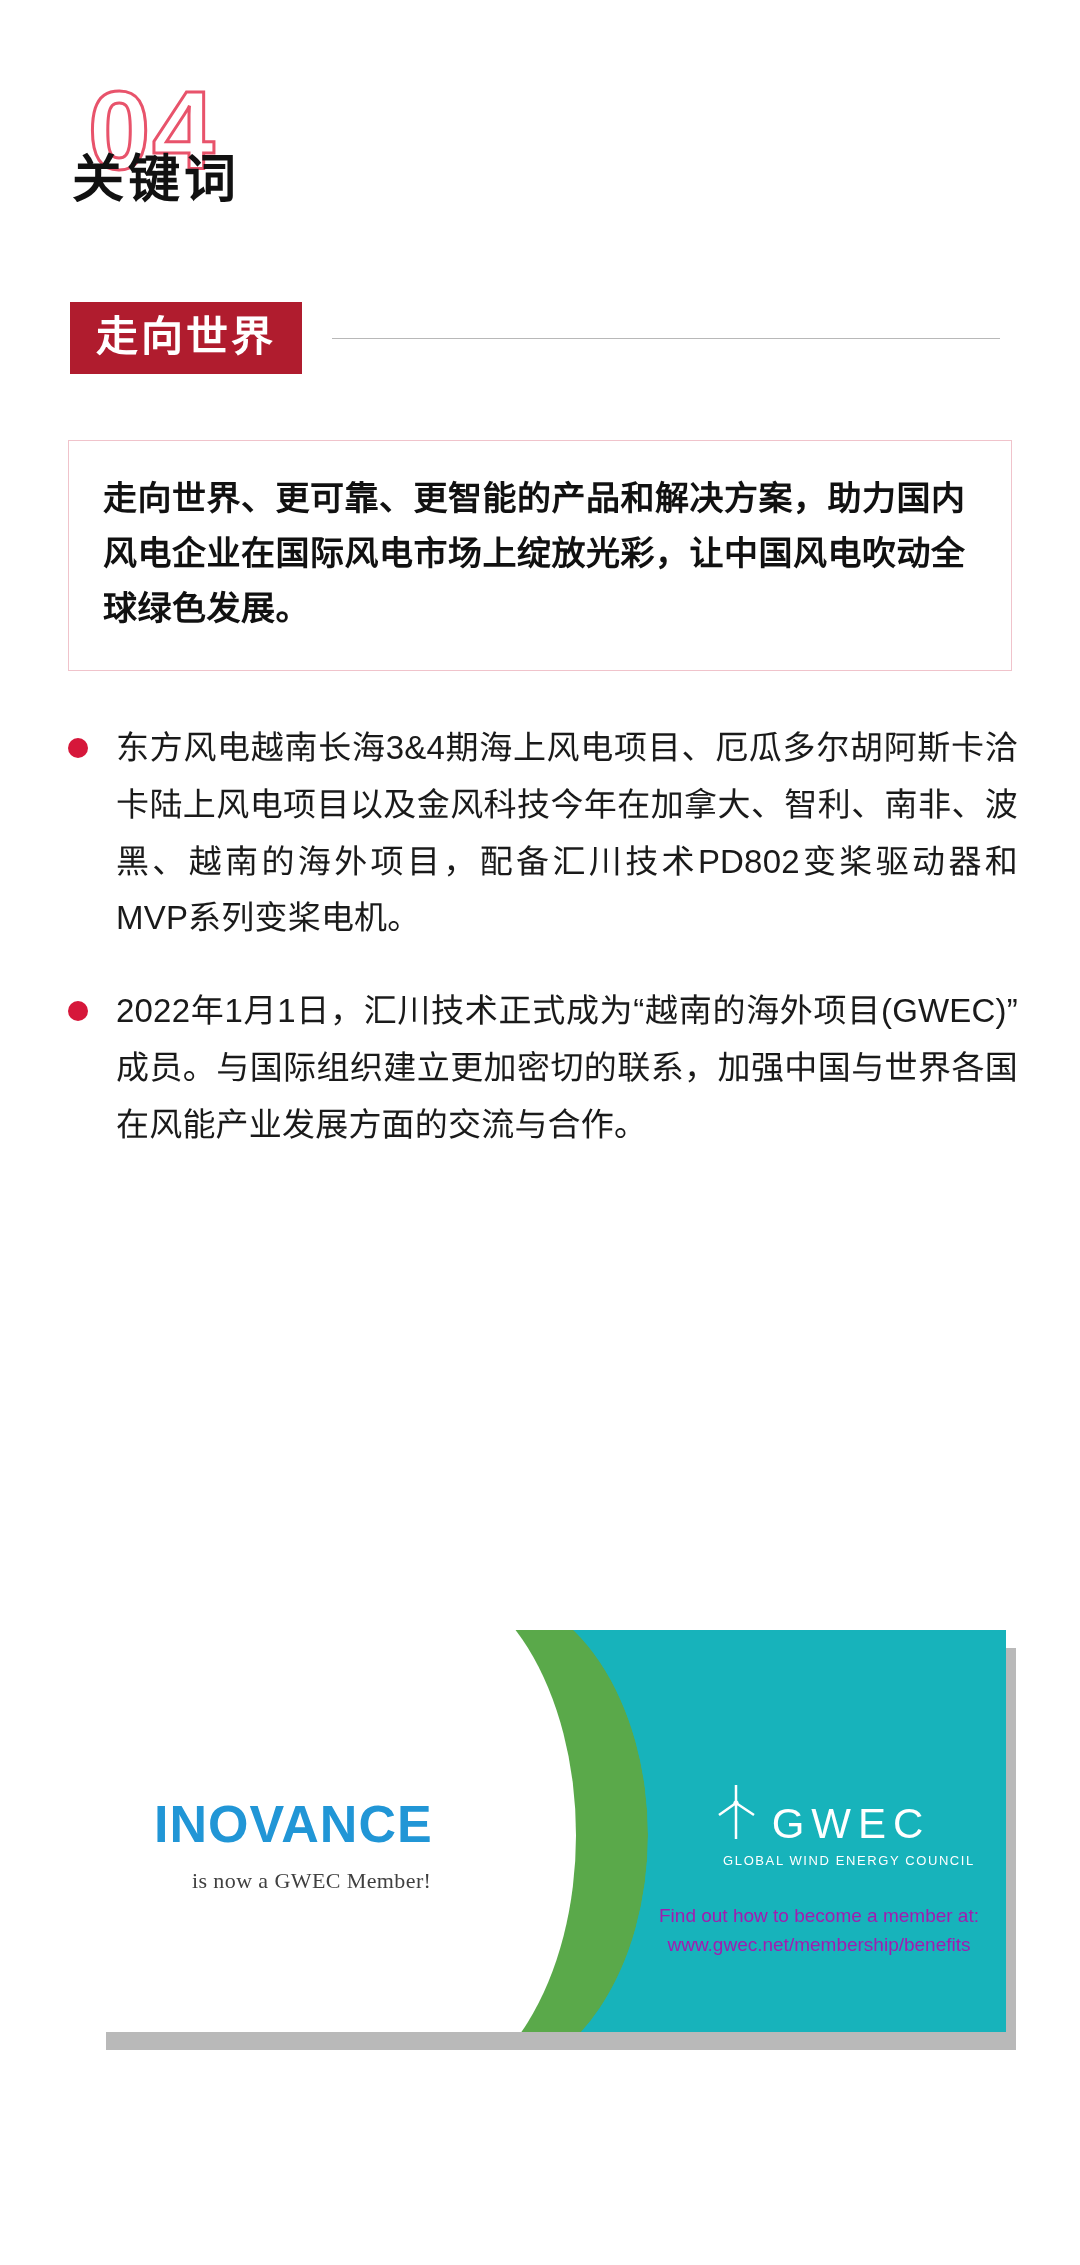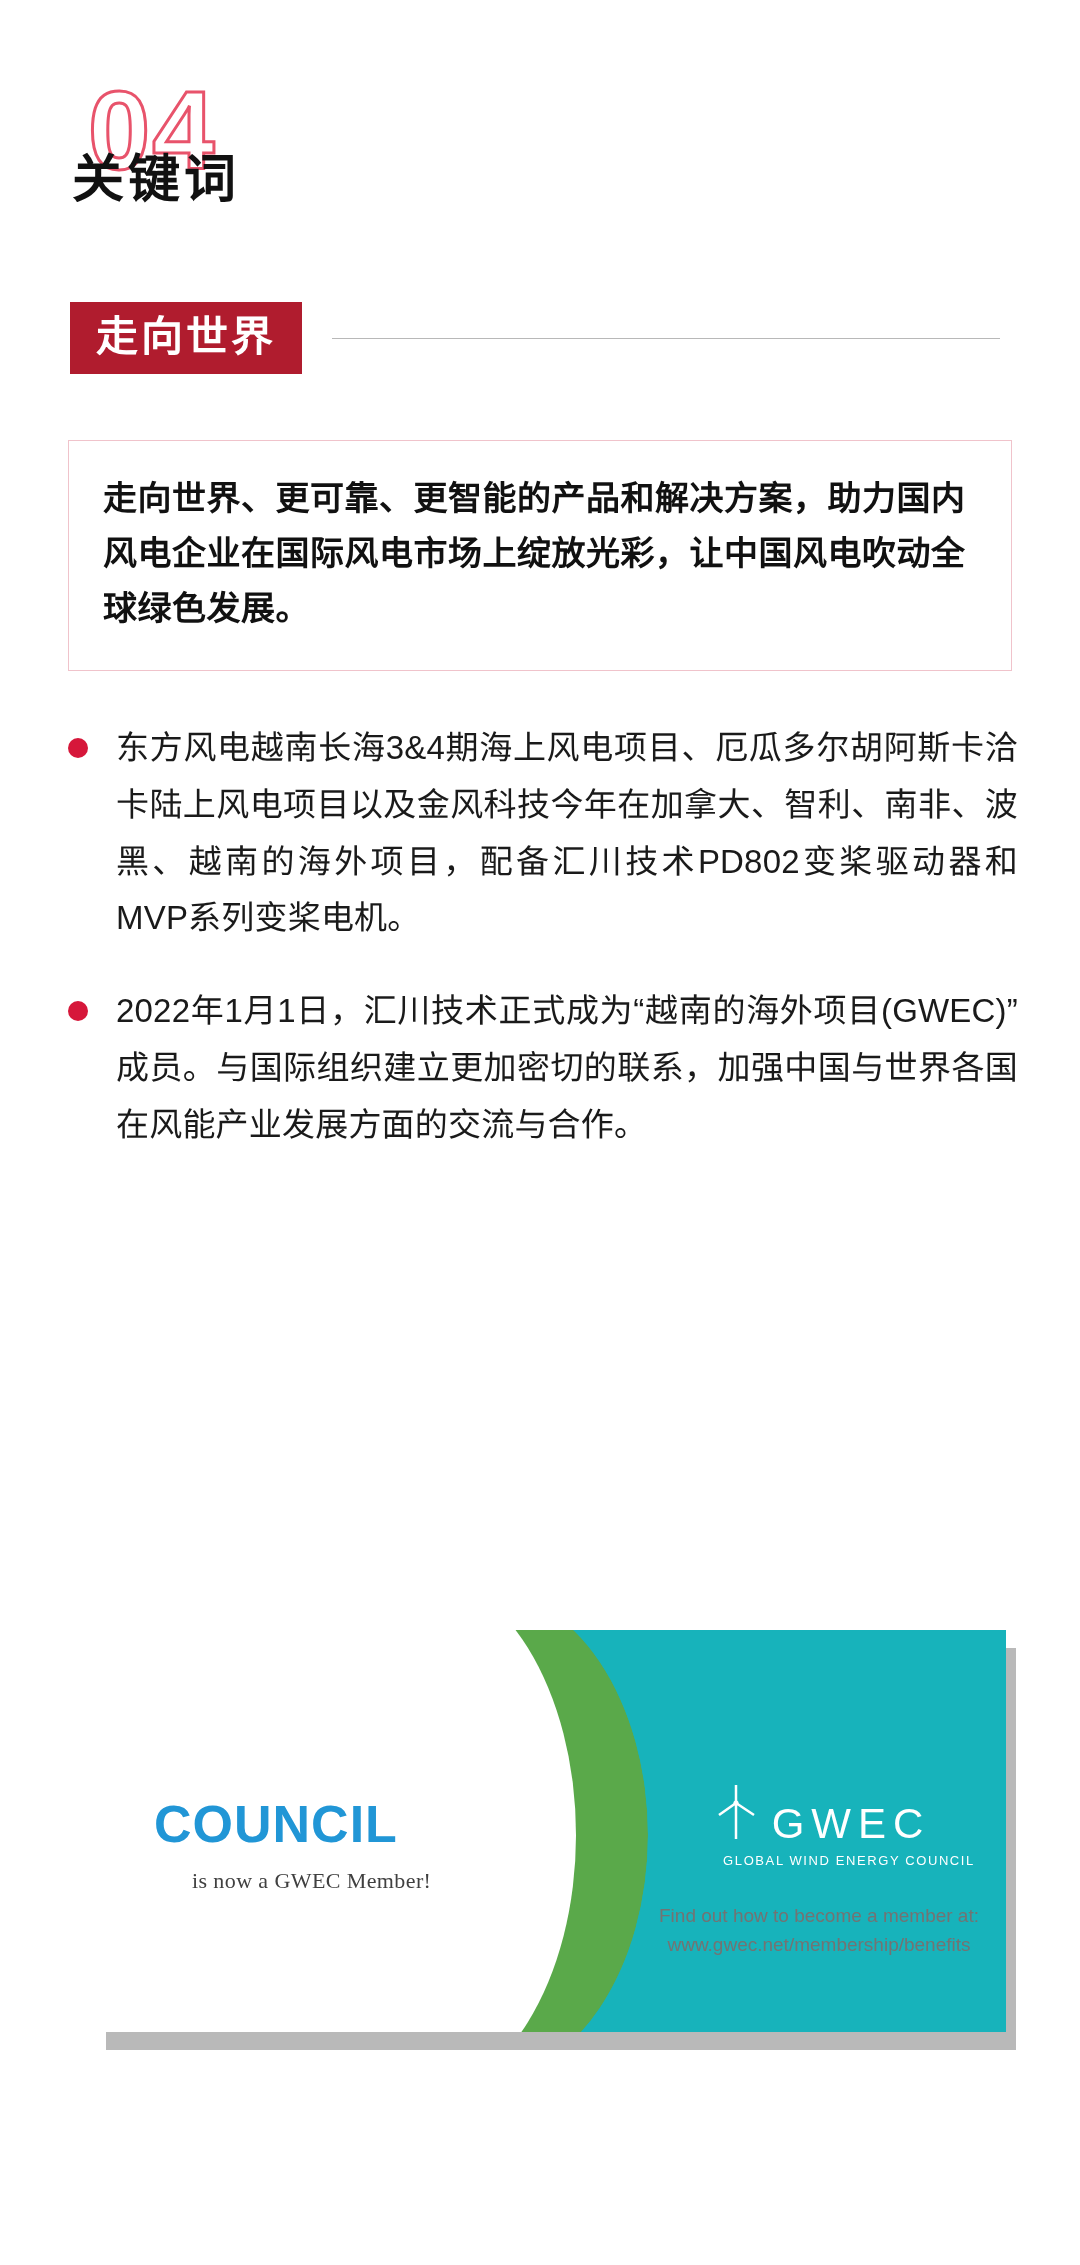--- a/index.html
+++ b/index.html
@@ -232,21 +232,21 @@
     letter-spacing: 1.6px;
     margin-top: 8px;
     margin-left: 56px;
   }
   .gwec-cta {
     position: absolute;
     left: 548px;
     top: 272px;
     width: 350px;
     text-align: center;
-    color: #737373;
+    color: #a21caf;
     font-size: 19px;
     line-height: 1.5;
   }
 </style>
 </head>
 <body>
 
 <div class="page">
 
   <div class="header">
@@ -274,21 +274,21 @@
     </div>
   </div>
 
   <div class="banner-wrap">
     <div class="banner-shadow"></div>
     <div class="banner">
       <div class="banner-teal"></div>
       <div class="banner-green"></div>
       <div class="banner-white-cut"></div>
 
-      <div class="inovance-logo">COUNCIL</div>
+      <div class="inovance-logo">INOVANCE</div>
       <div class="inovance-sub">is now a GWEC Member!</div>
 
       <div class="gwec-block">
         <div class="gwec-row">
           <svg class="gwec-mark" viewBox="0 0 48 58">
             <line x1="24" y1="20" x2="24" y2="56" stroke="#ffffff" stroke-width="2.5"></line>
             <line x1="24" y1="20" x2="24" y2="2" stroke="#ffffff" stroke-width="2.5"></line>
             <line x1="24" y1="20" x2="7" y2="32" stroke="#ffffff" stroke-width="2.5"></line>
             <line x1="24" y1="20" x2="42" y2="32" stroke="#ffffff" stroke-width="2.5"></line>
             <circle cx="24" cy="20" r="2.6" fill="#ffffff"></circle>

